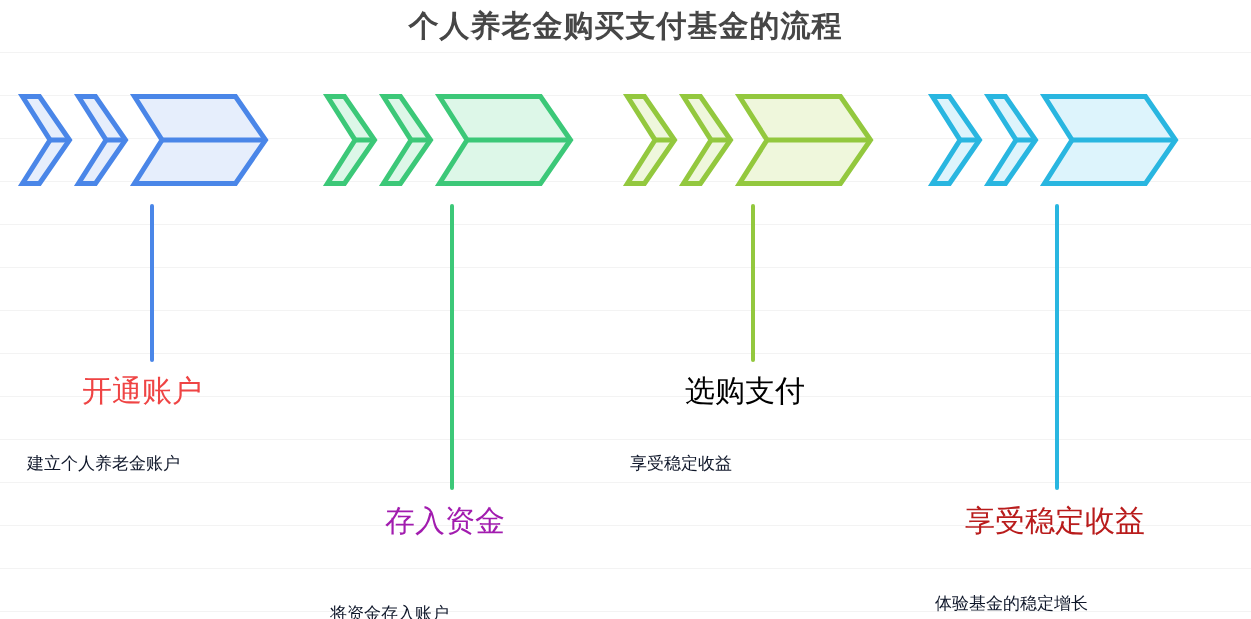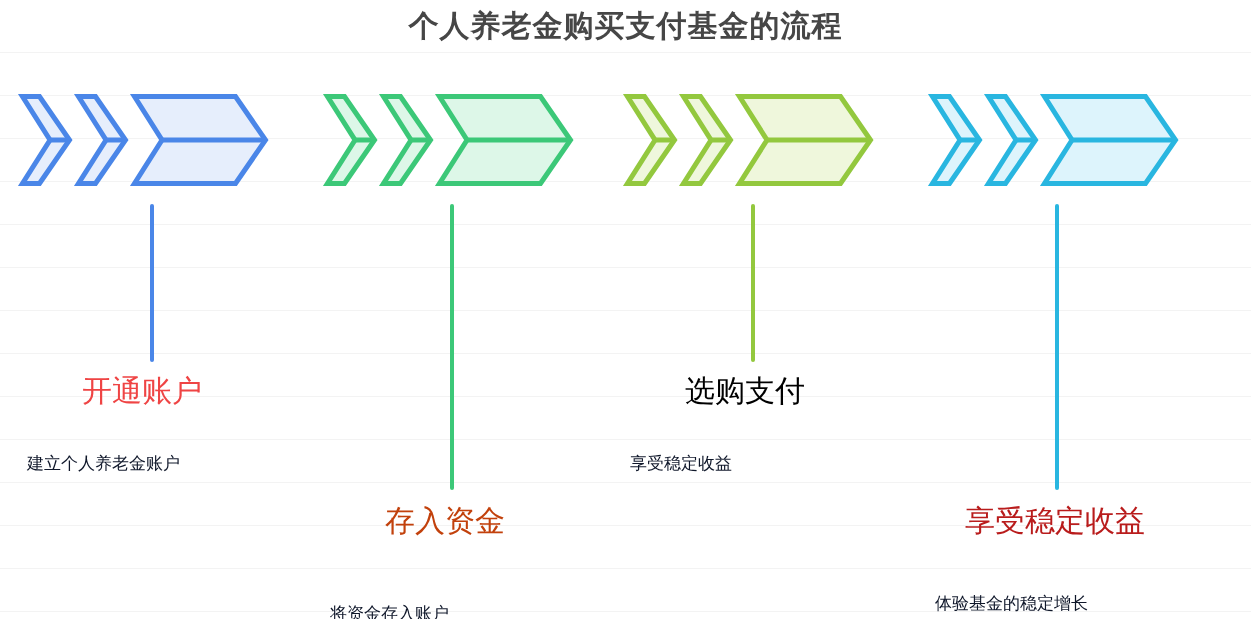--- a/index.html
+++ b/index.html
@@ -91,21 +91,21 @@
       <svg width="52" height="92" viewBox="0 0 52 92" style="position: absolute; left: 381px; top: 94px; overflow: visible;">
         <path d="M 2.5 2.5 L 19.5 2.5 L 49.5 46 L 19.5 89.5 L 2.5 89.5 L 30 46 Z" fill="#ddf7e8" stroke="#3cc878" stroke-width="5" stroke-linejoin="miter"></path>
         <line x1="30" y1="46" x2="49.5" y2="46" stroke="#3cc878" stroke-width="5"></line>
       </svg>
       <svg width="136" height="92" viewBox="0 0 136 92" style="position: absolute; left: 437px; top: 94px; overflow: visible;">
         <path d="M 2.5 2.5 L 103.5 2.5 L 133.5 46 L 103.5 89.5 L 2.5 89.5 L 30 46 Z" fill="#ddf7e8" stroke="#3cc878" stroke-width="5" stroke-linejoin="miter"></path>
         <line x1="30" y1="46" x2="133.5" y2="46" stroke="#3cc878" stroke-width="5"></line>
       </svg>
       <div class="conn" style="left: 450px; top: 204px; height: 286px; background: rgb(60, 200, 120);"></div>
       <div class="step-text" style="left: 330px; top: 502px;">
-        <div class="step-title" style="color: #c2410c; padding-left: 55px;">存入资金</div>
+        <div class="step-title" style="color: #a21caf; padding-left: 55px;">存入资金</div>
         <div class="step-desc" style="margin-top: 62px; padding-left: 0px;">将资金存入账户</div>
       </div>
       <svg width="52" height="92" viewBox="0 0 52 92" style="position: absolute; left: 625px; top: 94px; overflow: visible;">
         <path d="M 2.5 2.5 L 19.5 2.5 L 49.5 46 L 19.5 89.5 L 2.5 89.5 L 30 46 Z" fill="#eff7dc" stroke="#93c83e" stroke-width="5" stroke-linejoin="miter"></path>
         <line x1="30" y1="46" x2="49.5" y2="46" stroke="#93c83e" stroke-width="5"></line>
       </svg>
       <svg width="52" height="92" viewBox="0 0 52 92" style="position: absolute; left: 681px; top: 94px; overflow: visible;">
         <path d="M 2.5 2.5 L 19.5 2.5 L 49.5 46 L 19.5 89.5 L 2.5 89.5 L 30 46 Z" fill="#eff7dc" stroke="#93c83e" stroke-width="5" stroke-linejoin="miter"></path>
         <line x1="30" y1="46" x2="49.5" y2="46" stroke="#93c83e" stroke-width="5"></line>
       </svg>

